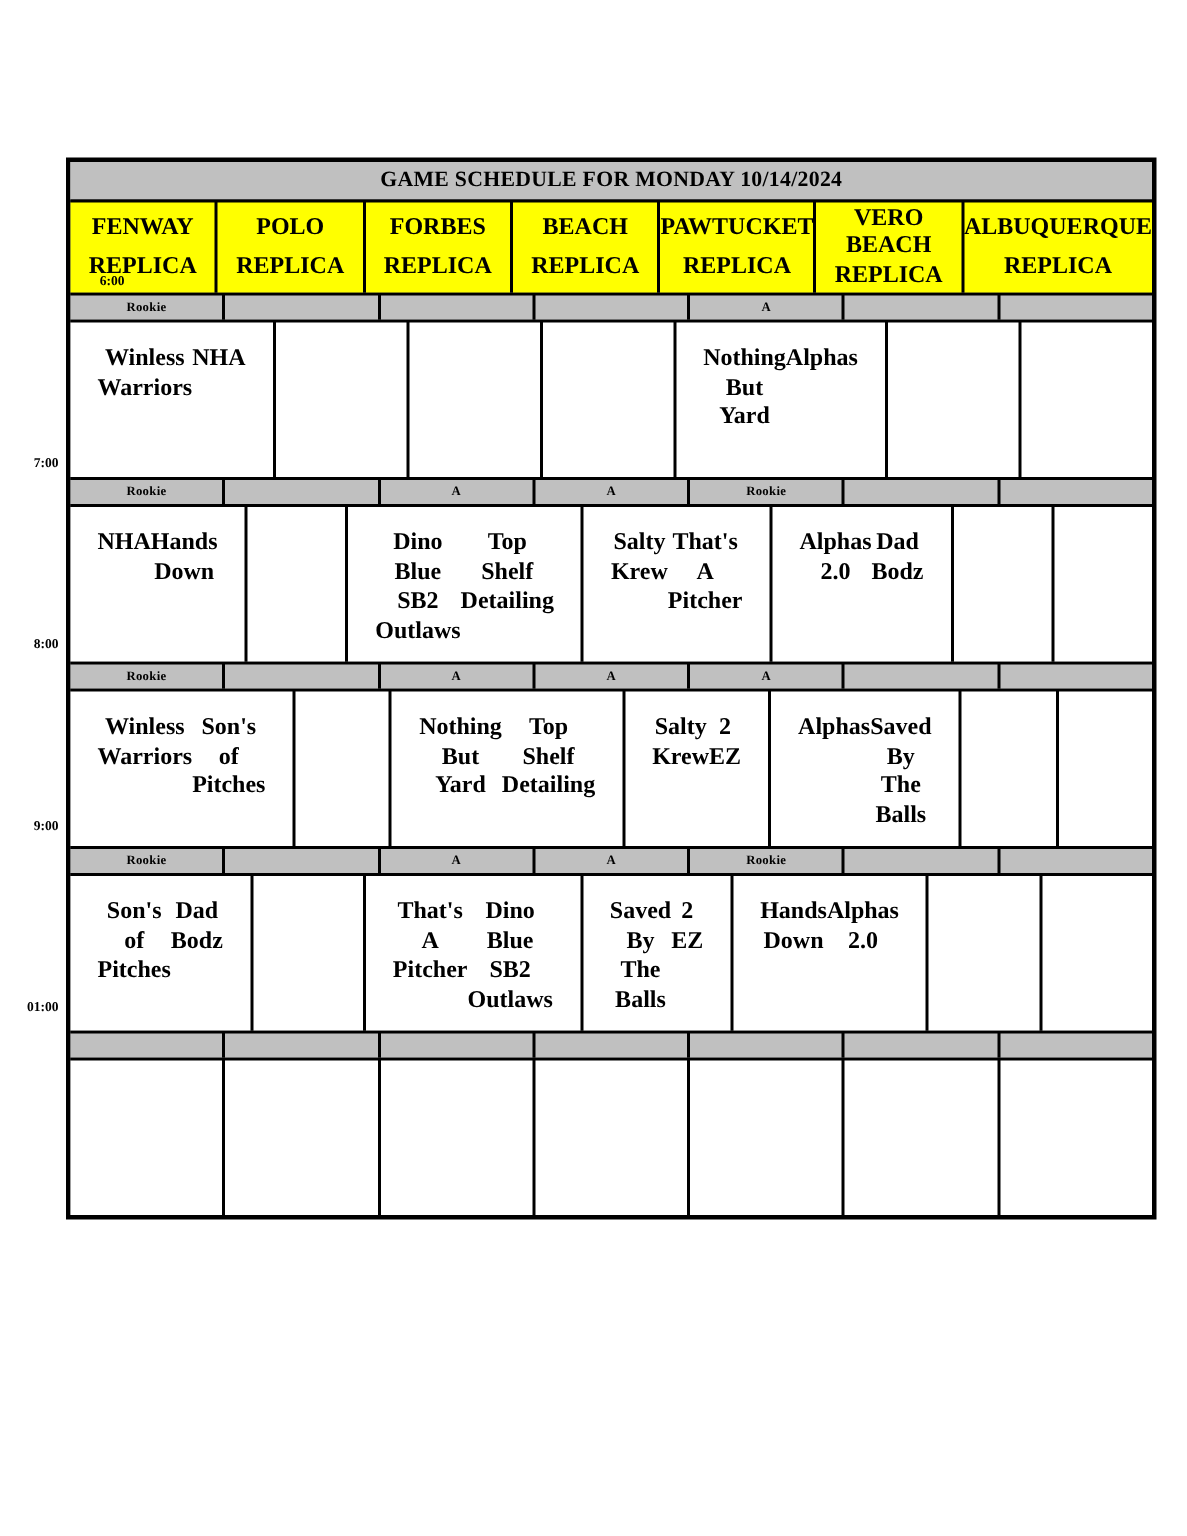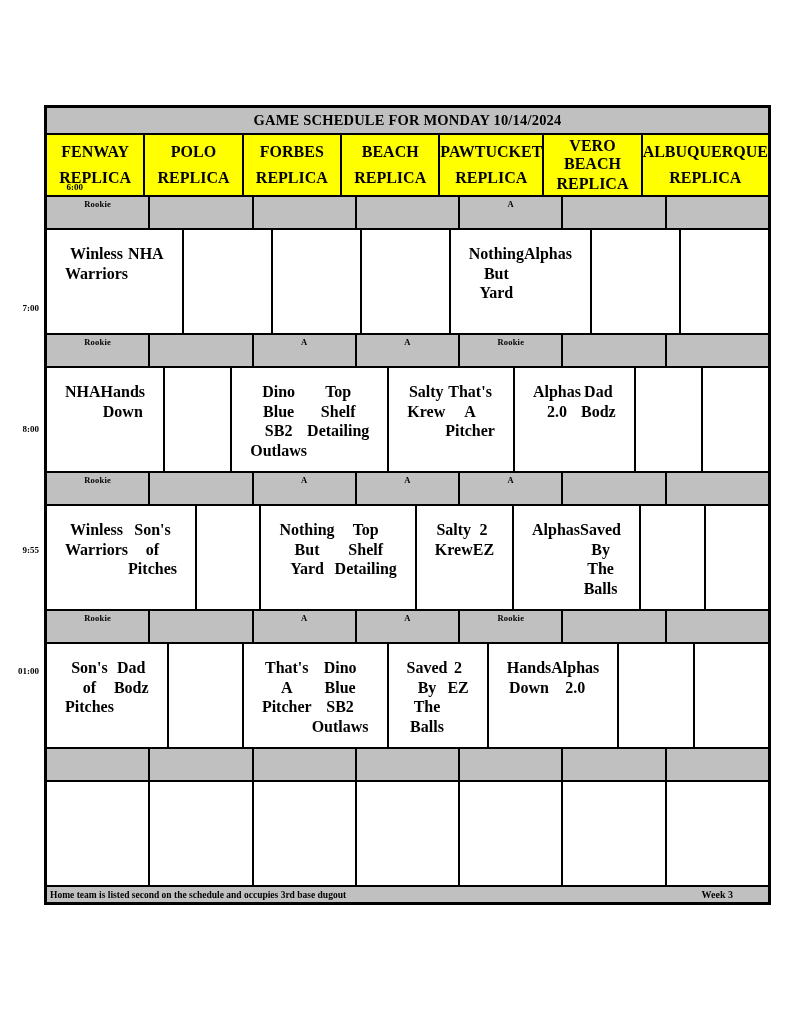--- a/index.html
+++ b/index.html
@@ -17,21 +17,21 @@
     border-top:none;height:25px;line-height:25px;background:#c0c0c0;
     text-align:center;font-size:14.5px;letter-spacing:.2px;
   }
   .grid7{display:grid;grid-template-columns:repeat(7,1fr);column-gap:2px;background:#000;}
   .hcell{
     background:#ffff00;height:60px;display:flex;flex-direction:column;
     justify-content:space-evenly;align-items:center;text-align:center;font-size:16px;
   }
   .hcell div{width:100%;}
   .dcell{
-    background:#c0c0c0;height:31px;line-height:14px;
+    background:#c0c0c0;height:16px;line-height:14px;
     text-align:center;font-size:8.5px;letter-spacing:.2px;
   }
   .gcell{
     background:#fff;height:103px;box-sizing:border-box;
     display:flex;flex-direction:row;justify-content:space-between;
     padding:14px 18px 15px;text-align:center;font-size:16px;line-height:1.22;
   }
   .team{width:100%;}
   .footer-row{
     height:17px;background:#c0c0c0;display:flex;justify-content:space-between;
@@ -268,24 +268,20 @@
         <div class="gcell">
           <div class="team"></div>
           <div class="team"></div>
         </div>
         <div class="gcell">
           <div class="team"></div>
           <div class="team"></div>
         </div>
       </div>
     </div>
-  <div class="row footer-row">
-    <span class="note">Home team is listed second on the schedule and occupies 3rd base dugout</span>
-    <span class="week">Week 3</span>
-  </div>
 </div>
 <div id="time-gutter">
     <div class="time-label" style="top: 182px; margin-left: 44px;">6:00</div>
     <div class="time-label" style="top: 303px;">7:00</div>
     <div class="time-label" style="top: 424px;">8:00</div>
-    <div class="time-label" style="top: 545px;">9:55</div>
+    <div class="time-label" style="top: 545px;">9:00</div>
     <div class="time-label" style="top: 666px;">01:00</div>
   </div>
 
 </body></html>

